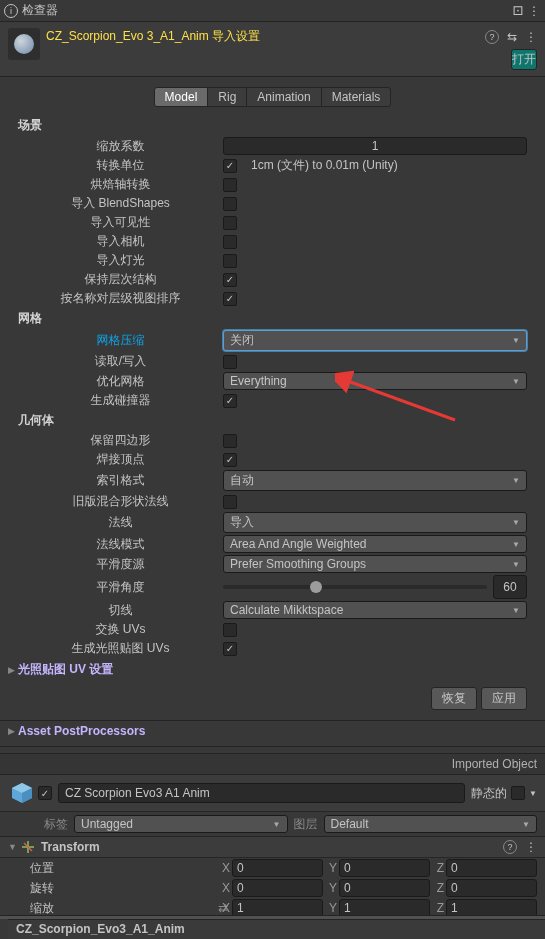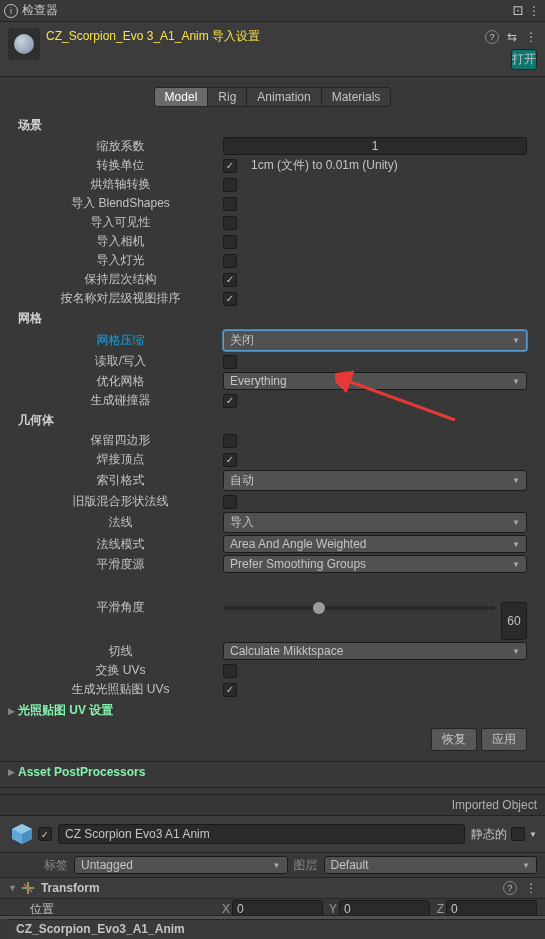--- a/index.html
+++ b/index.html
@@ -30,25 +30,25 @@
 .blue { color:#0ea5e9; }
 .ck { width:14px; height:14px; background:#2a2a2a; border:1px solid #1a1a1a; border-radius:2px; display:flex; align-items:center; justify-content:center; font-size:10px; color:#c4c4c4; cursor:pointer; }
 .textfield { flex:1; background:#2a2a2a; border:1px solid #1a1a1a; border-radius:3px; padding:1px 6px; color:#c4c4c4; }
 .dropdown { flex:1; background:#515151; border:1px solid #1a1a1a; border-radius:3px; padding:1px 6px; display:flex; align-items:center; cursor:pointer; }
 .dropdown.hilite { border:1px solid #5a9fd4; box-shadow:0 0 0 1px #4a7fa4; }
 .dropdown .caret { margin-left:auto; font-size:8px; color:#aaa; }
 .ck-text { margin-left:14px; }
 .slider-wrap { flex:1; display:flex; align-items:center; gap:6px; }
 .slider-track { flex:1; height:4px; background:#2a2a2a; border-radius:2px; position:relative; }
 .slider-thumb { position:absolute; left:33%; top:-4px; width:12px; height:12px; background:#9d9d9d; border-radius:50%; }
-.slider-val { width:26px; background:#2a2a2a; border:1px solid #1a1a1a; border-radius:3px; padding:11px 4px;margin-top:27px; }
+.slider-val { width:34px; background:#2a2a2a; border:1px solid #1a1a1a; border-radius:3px; padding:4px 4px; }
 
 .foldout { display:flex; align-items:center; padding:3px 8px; cursor:pointer; }
 .foldout .tri { width:10px; font-size:9px; color:#888; }
-.foldout .lbl { font-weight:bold; color:#86efac; }
+.foldout .lbl { font-weight:bold; color:#c4b5fd; }
 
 .btn-row { display:flex; justify-content:flex-end; gap:4px; padding:6px 18px 10px 18px; border-bottom:1px solid #232323; }
 .btn { background:#585858; border:1px solid #242424; border-radius:3px; padding:2px 10px; cursor:pointer; }
 
 .imp-head { background:#353535; border-top:1px solid #232323; border-bottom:1px solid #232323; padding:3px 8px; color:#b0b0b0;text-align:right; }
 
 .comp-header { display:flex; align-items:center; padding:4px 8px; background:#3c3c3c; border-bottom:1px solid #262626; }
 .cube-ic { width:28px; height:28px; margin-right:2px; display:flex; align-items:center; justify-content:center; }
 .comp-name { flex:1; background:#2a2a2a; border:1px solid #1a1a1a; border-radius:3px; padding:2px 6px; }
 .static-box { display:flex; align-items:center; gap:4px; margin-left:6px; }

